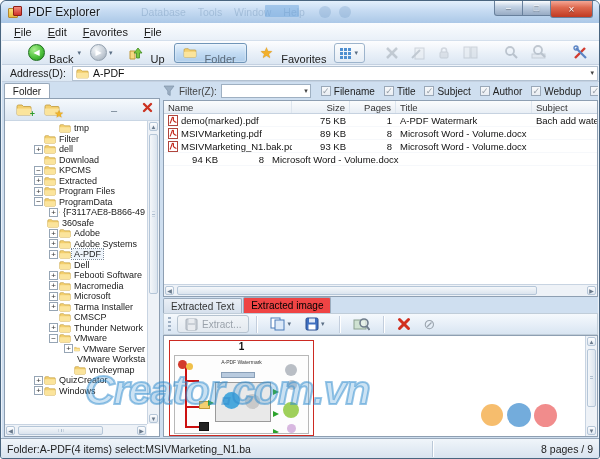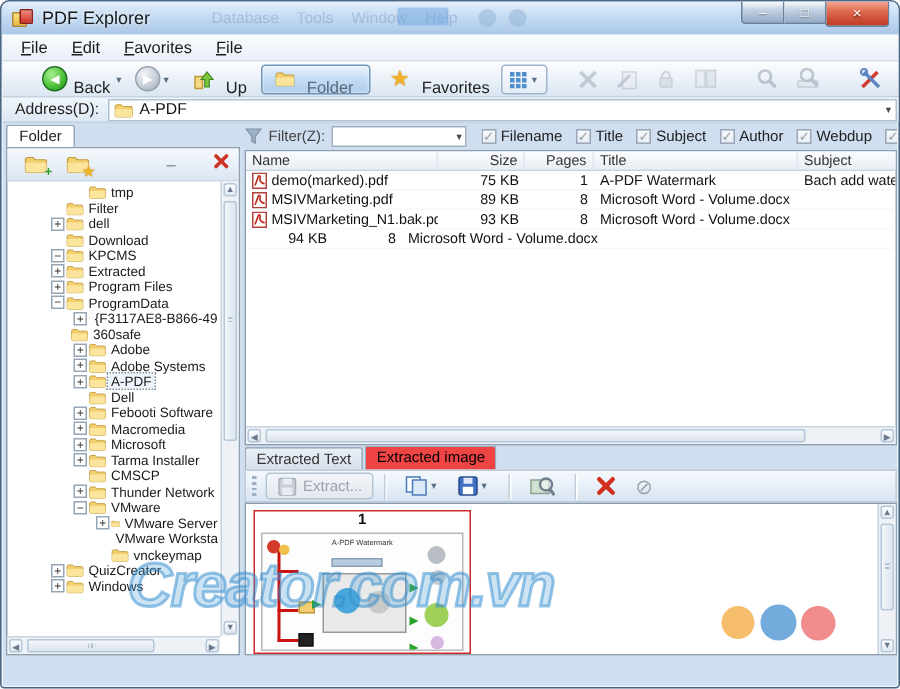--- a/index.html
+++ b/index.html
@@ -738,19 +738,23 @@
     </div>
     <div class="vscroll" style="top:0;bottom:0;right:0">
       <span class="sbtn" style="left:1px;top:1px;width:9px;height:9px">▲</span>
       <span class="sbtn" style="left:1px;bottom:1px;width:9px;height:9px">▼</span>
       <span class="thumbv" style="top:13px;height:58px">
           <span class="grip"></span>
         </span>
     </div>
   </div>
 
+  <div class="statusbar">
+    <div class="scell l nw">Folder:A-PDF(4 items) select:MSIVMarketing_N1.ba</div>
+    <div class="scell r nw">8 pages / 9</div>
+  </div>
 
   <div class="watermark">Creator.com.vn</div>
   <span class="wdot" style="left:480px;top:403px;width:22px;height:22px;background:rgba(244,178,84,.85)"></span>
   <span class="wdot" style="left:506px;top:402px;width:24px;height:24px;background:rgba(90,158,214,.85)"></span>
   <span class="wdot" style="left:533px;top:403px;width:23px;height:23px;background:rgba(238,120,120,.85)"></span>
 
 </div>
 
 </body></html>

